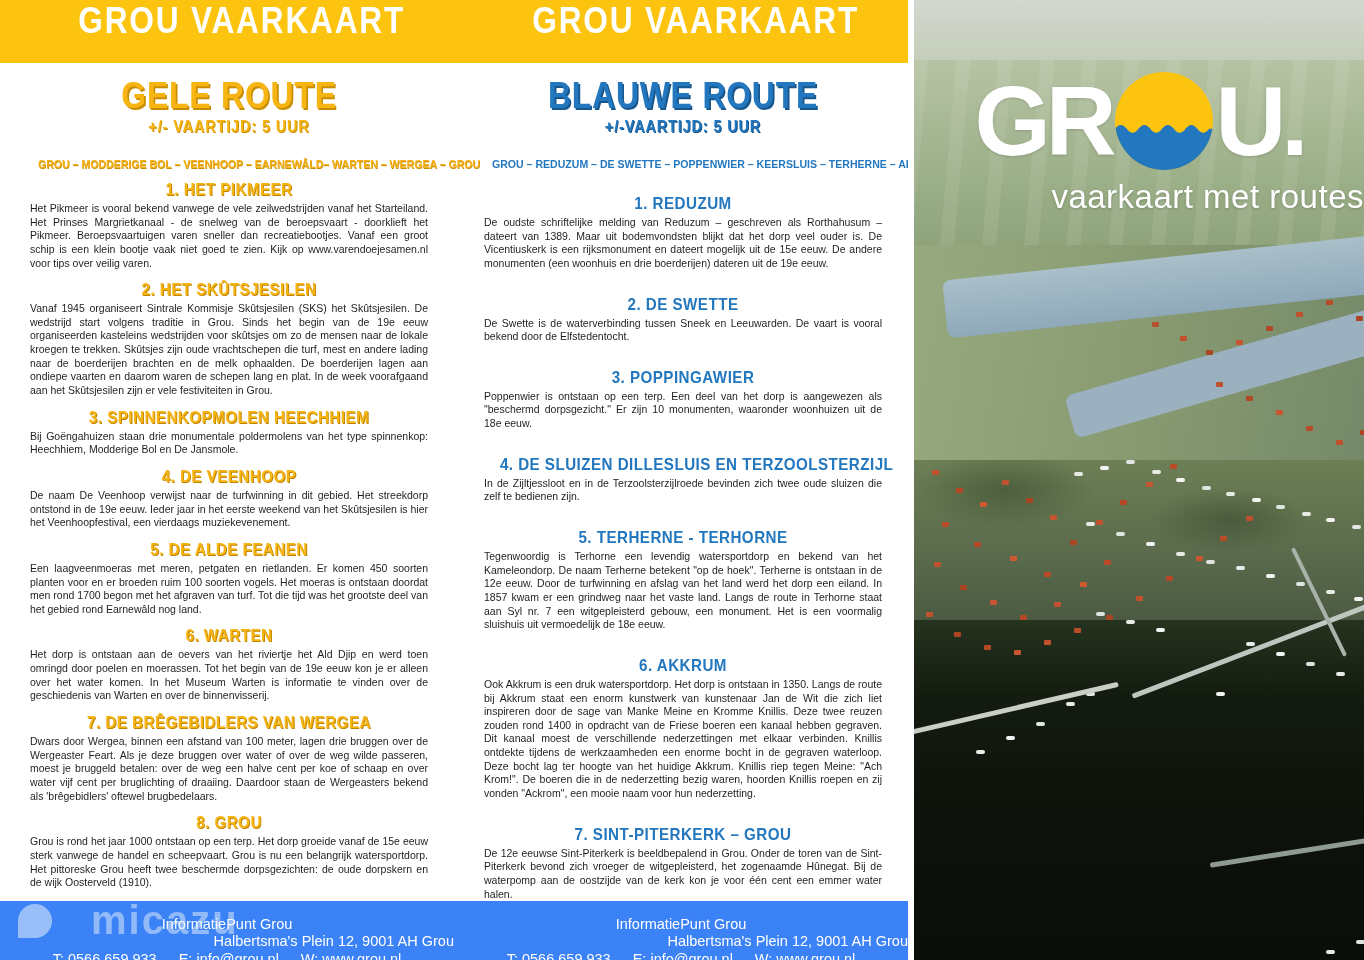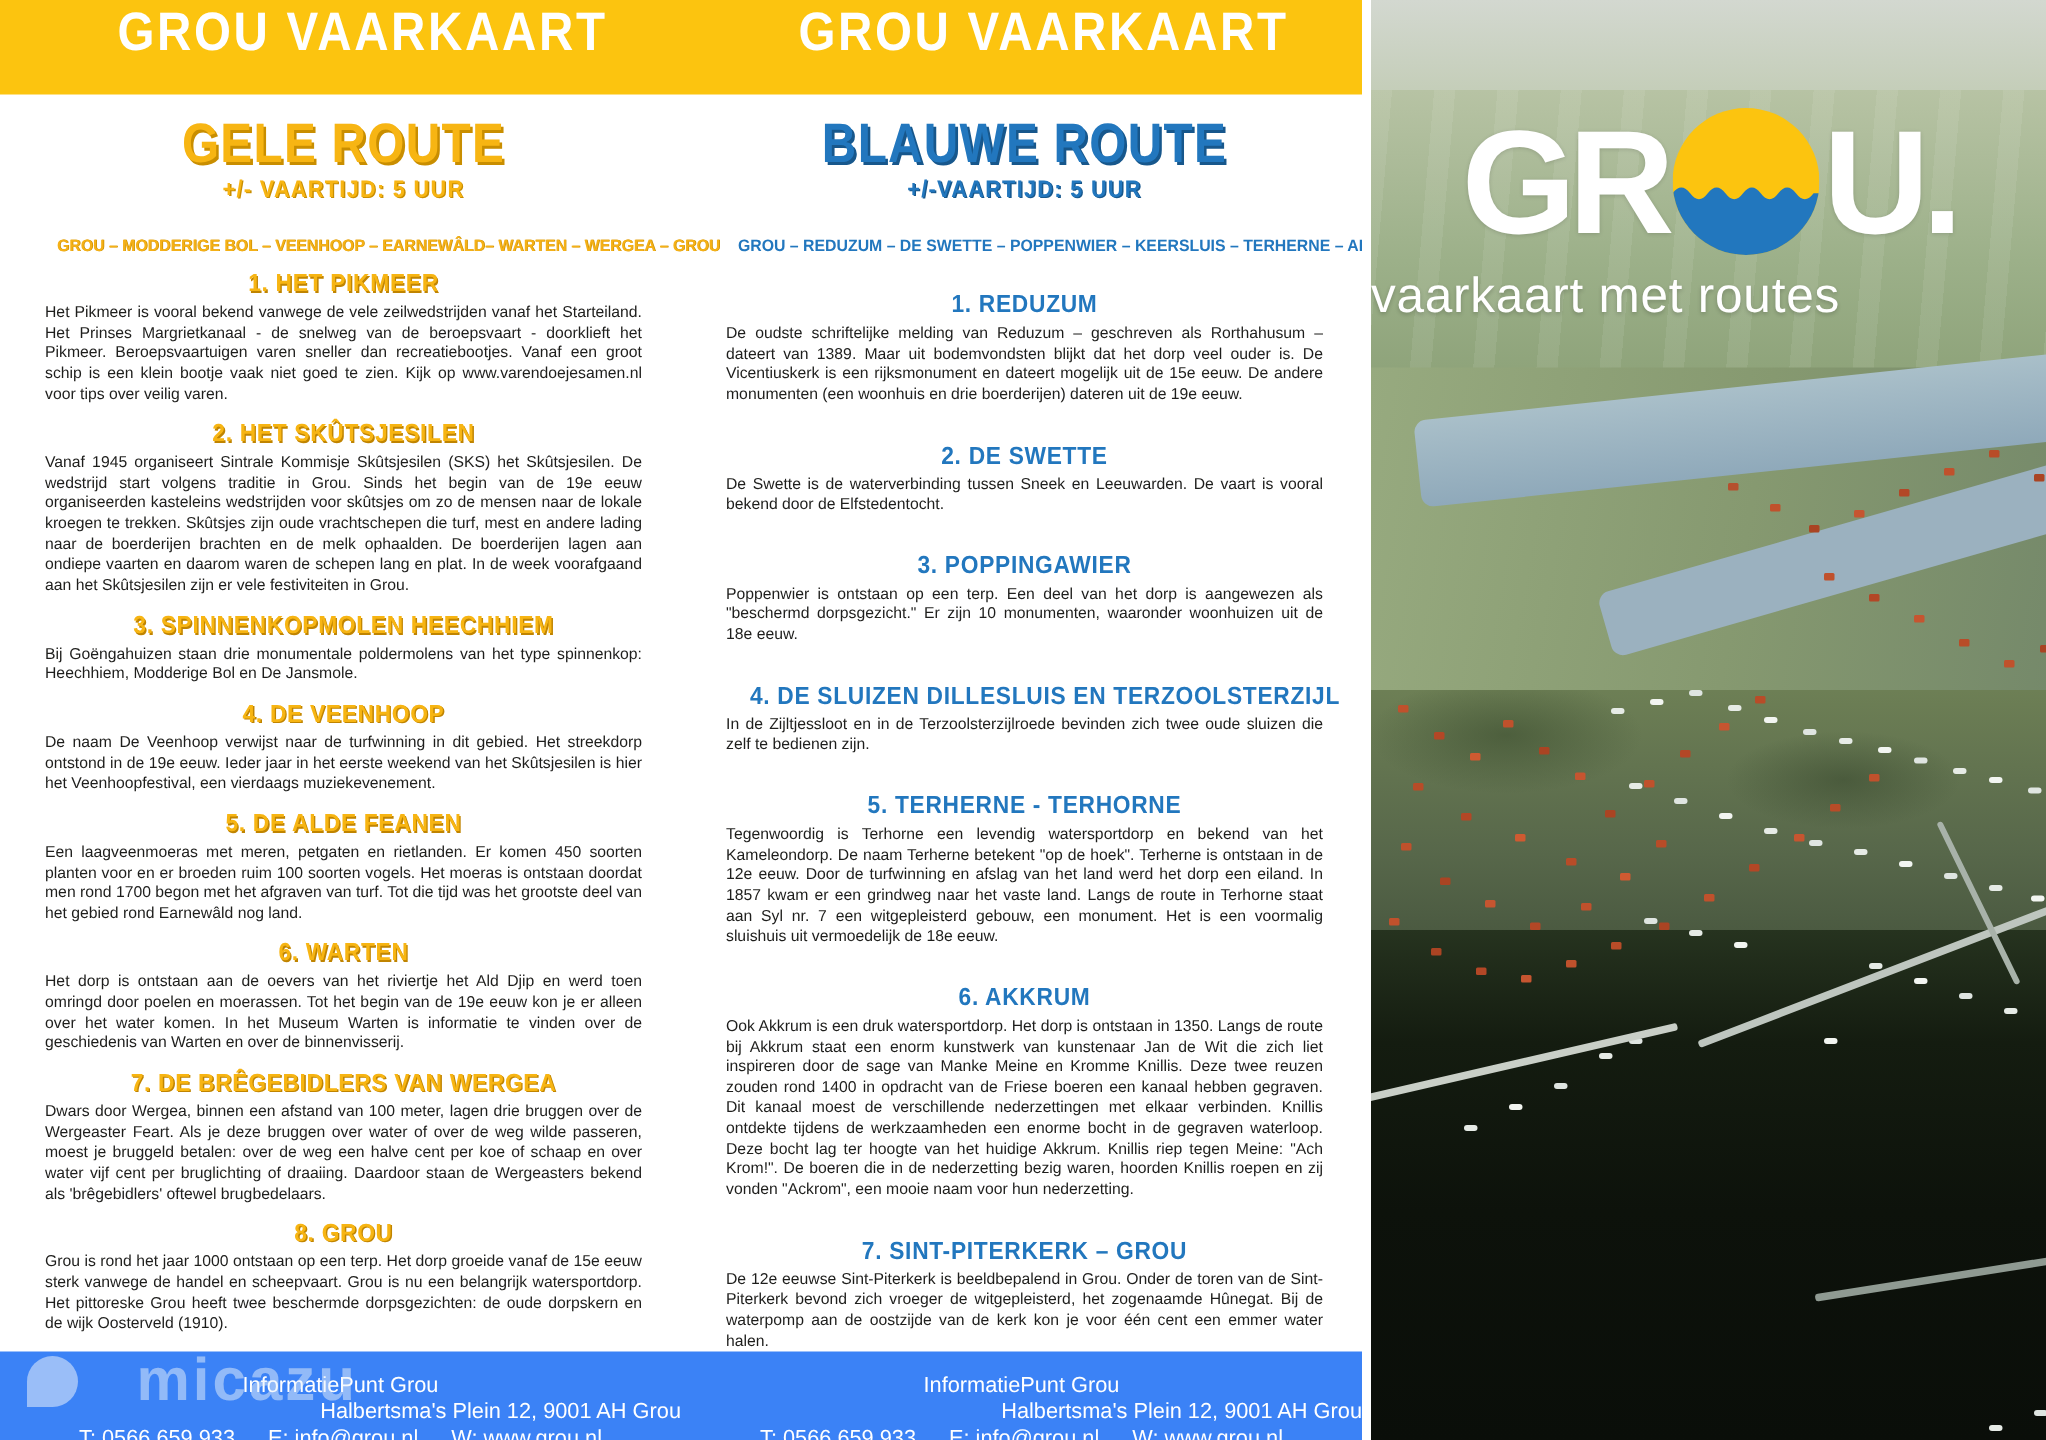--- a/index.html
+++ b/index.html
@@ -109,21 +109,21 @@
       242px 628px #f2f5f1, 152px 702px #e6ebe6, 122px 722px #dfe5e1, 92px 736px #f2f5f1,
       62px 750px #e6ebe6, 172px 692px #dfe5e1, 332px 642px #e6ebe6, 362px 652px #f2f5f1,
       392px 662px #dfe5e1, 422px 672px #e6ebe6, 442px 940px #dfe5e1, 412px 950px #e6ebe6,
       302px 692px #f2f5f1; }
 
   .logo { position:absolute; top:72px; left:0; right:0; display:flex; justify-content:center;
           align-items:center; z-index:4; }
   .logo-txt { color:#fff; font-weight:bold; font-size:98px; letter-spacing:-5px; line-height:1;
               text-shadow:0 1px 3px rgba(0,0,0,0.15); }
   .logo-circle { width:98px; height:98px; margin:0 3px; flex:0 0 auto; }
-  .tagline { position:absolute; top:178px; left:0; right:0; text-align:left; color:#fff;
+  .tagline { position:absolute; top:178px; left:0; right:0; text-align:right; color:#fff;
              font-size:33px; letter-spacing:0.5px; z-index:4; text-shadow:0 1px 3px rgba(0,0,0,0.2); }
 </style>
 </head>
 <body>
 
 <div class="page">
 
   <div class="left-panel">
 
     <div class="banner">

